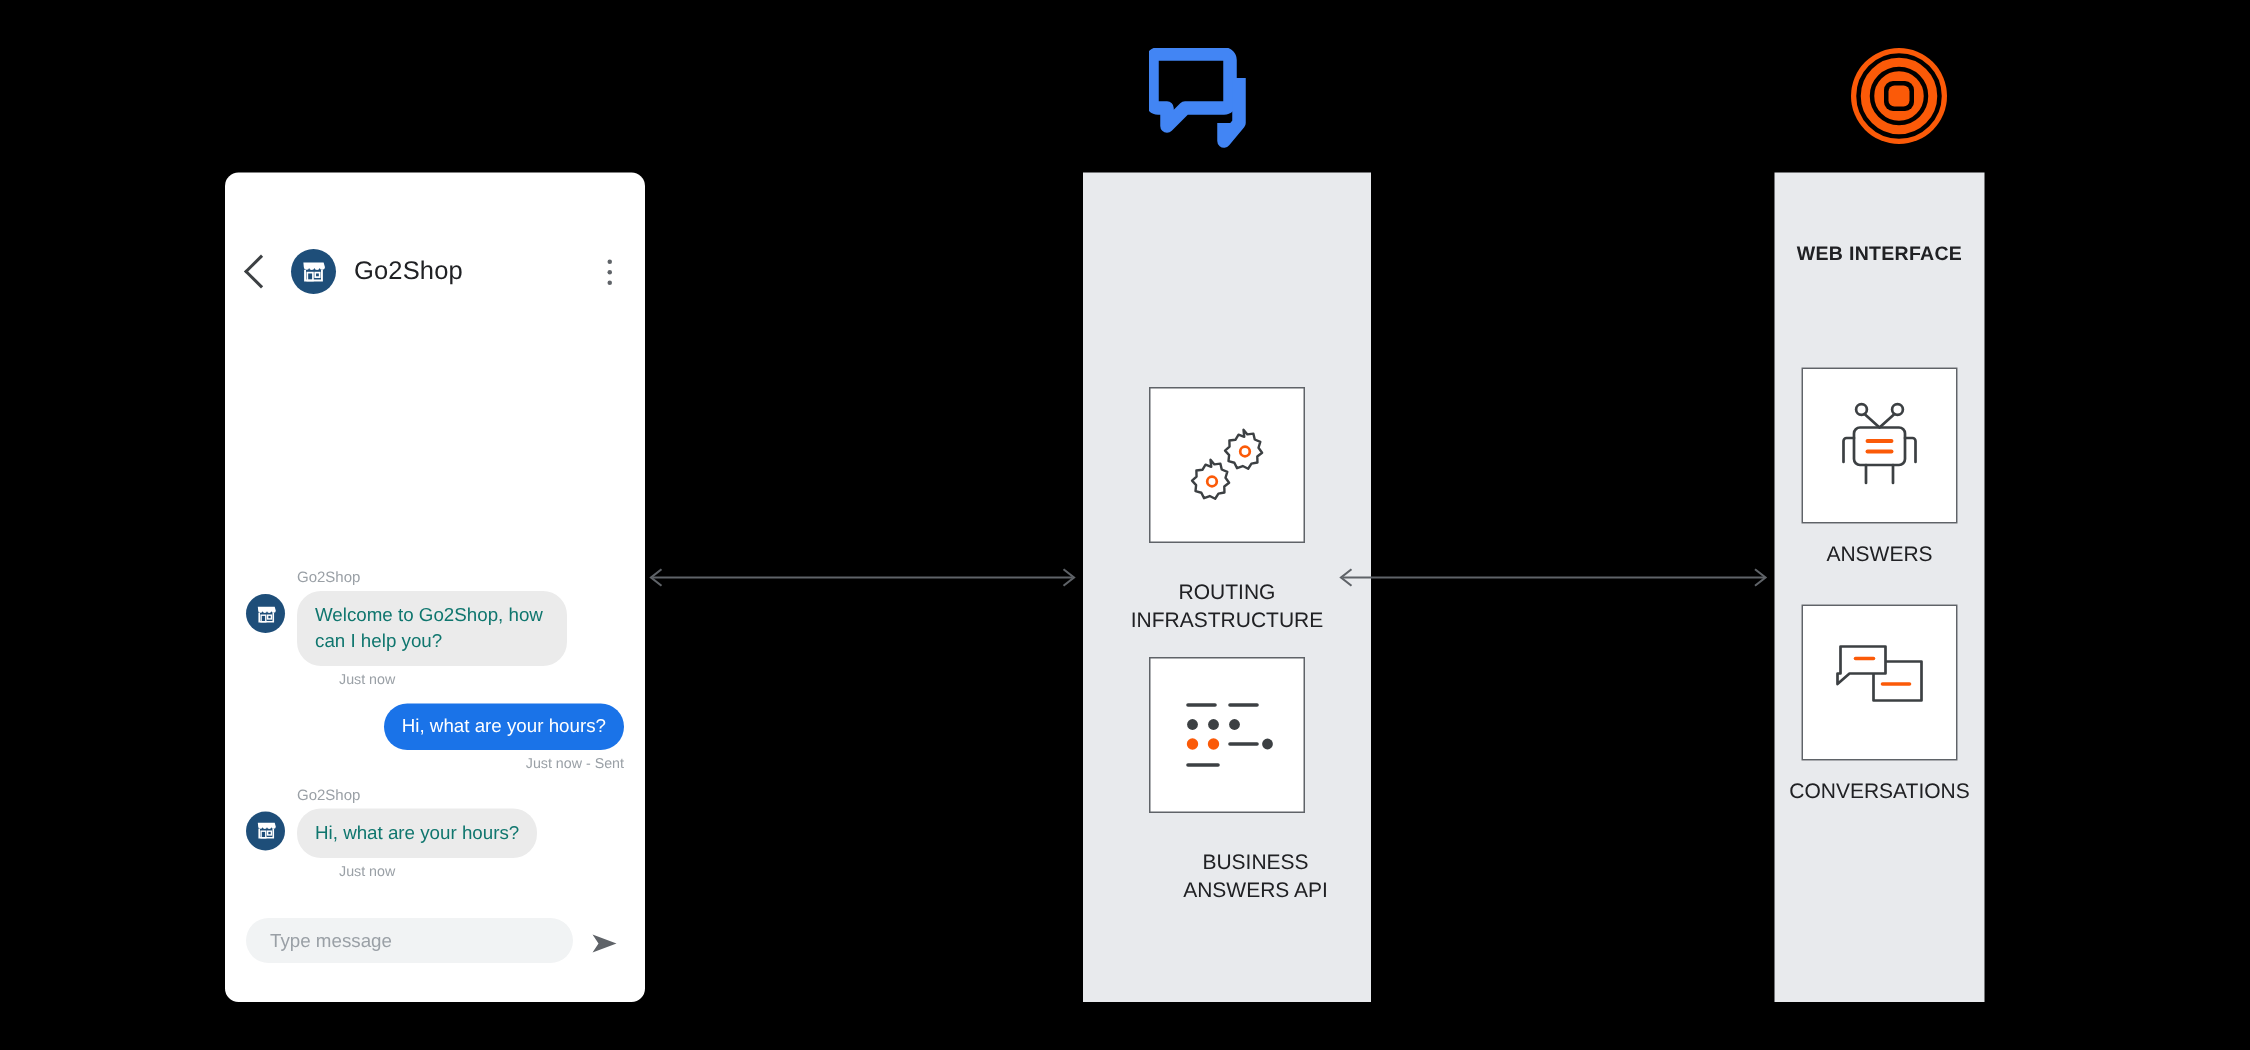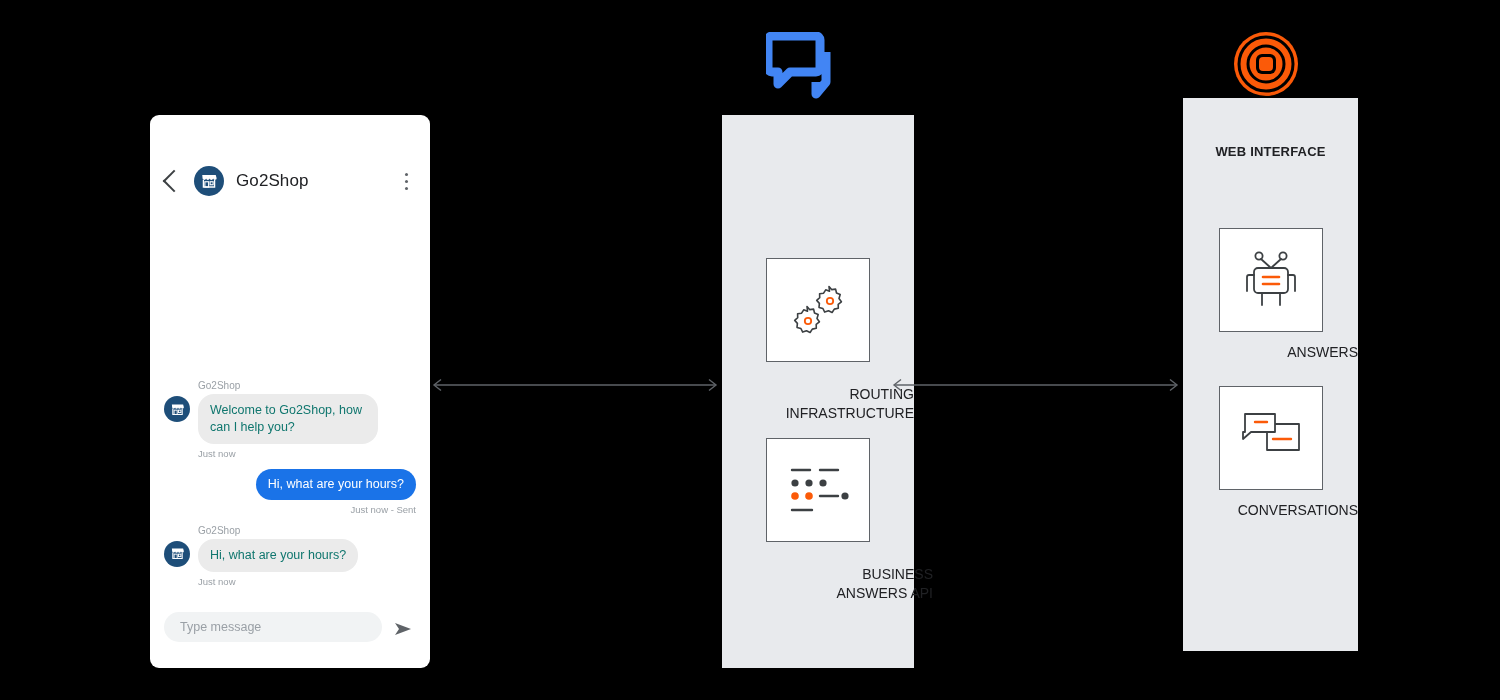--- a/index.html
+++ b/index.html
@@ -109,21 +109,21 @@
   }
   .bubble-out {
     background: #1a73e8;
     color: #ffffff;
     border-radius: 16px;
     padding: 7px 12px;
     font-size: 12.5px;
     line-height: 1.35;
     white-space: nowrap;
   }
-  .msg-time { font-size: 9.5px; color: #9aa0a6; margin-top: 4px; }
+  .msg-time { font-size: 9.5px; color: #9aa0a6; margin-top: 4px; margin-left: 28px; }
 
   
   #composer {
     position: absolute;
     left: 0; bottom: 26px;
     width: 100%;
     padding: 0 14px;
     box-sizing: border-box;
     display: flex;
     align-items: flex-end;
@@ -148,21 +148,21 @@
     flex: 0 0 auto;
   }
 
   
   .panel {
     position: absolute;
     background: #e8eaed;
     box-shadow: 0 -1px 4px rgba(0,0,0,0.45);
   }
   #panel-center { left: 722px; top: 115px; width: 192px; height: 553px; }
-  #panel-right  { left: 1183px; top: 98px; width: 175px; height: 553px; }
+  #panel-right  { left: 1183px; top: 115px; width: 140px; height: 553px; }
 
   .panel-heading {
     position: absolute;
     left: 0; top: 46px;
     width: 100%;
     text-align: center;
     font-size: 13px;
     font-weight: bold;
     letter-spacing: 0.2px;
     color: #202124;
@@ -177,21 +177,21 @@
     border: 1px solid #5f6368;
     box-sizing: border-box;
     display: flex;
     align-items: center;
     justify-content: center;
   }
   .tile-label {
     position: absolute;
     left: 0;
     width: 100%;
-    text-align: right;
+    text-align: center;
     font-size: 14px;
     color: #202124;
     line-height: 1.35;
   }
 
   
   #bm-logo { position: absolute; left: 766px; top: 32px; }
   #web-logo { position: absolute; left: 1230px; top: 28px; }
 
   

